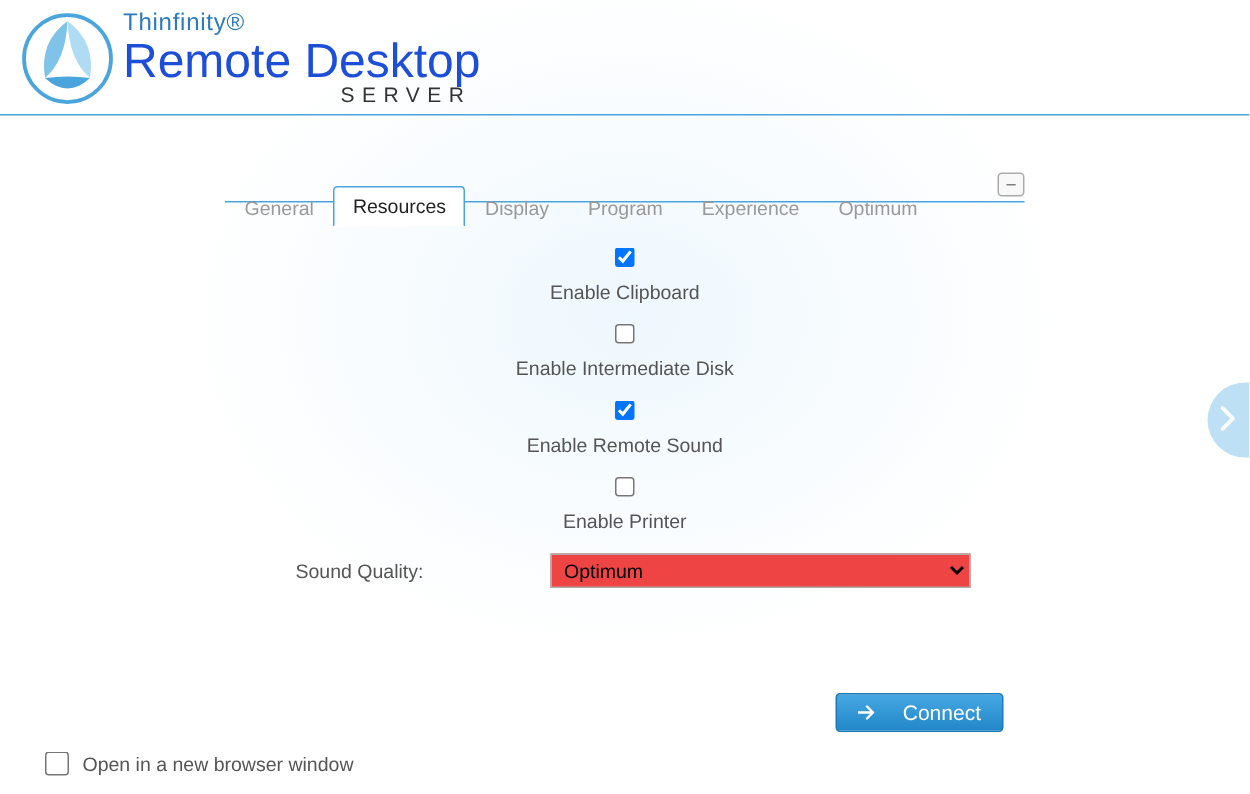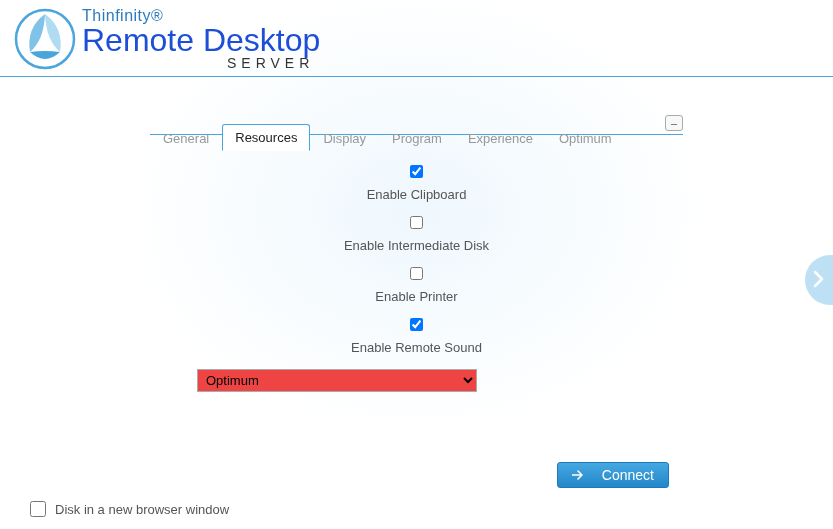--- a/index.html
+++ b/index.html
@@ -218,49 +218,50 @@
   <div class="content">
     <div class="checkbox-row">
       <input type="checkbox" checked="" style="">
       <span>Enable Clipboard</span>
     </div>
     <div class="checkbox-row">
       <input type="checkbox" style="">
       <span>Enable Intermediate Disk</span>
     </div>
     <div class="checkbox-row">
+      <input type="checkbox" checked="" style="">
+      <span>Enable Remote Sound</span>
+    </div>
+    <div class="checkbox-row">
       <input type="checkbox" style="">
       <span>Enable Printer</span>
     </div>
-    <div class="checkbox-row">
-      <input type="checkbox" checked="" style="">
-      <span>Enable Remote Sound</span>
-    </div>
     <div class="subrow">
+      <span class="sublabel">Sound Quality:</span>
       <select class="select">
         <option>Optimum</option>
       </select>
     </div>
 
     <div class="button-row">
       <button class="connect-btn">
         <span class="arrow-icon">
           <svg width="14" height="10" viewBox="0 0 14 10">
               <path d="M0 5 L10 5 M6 1 L10 5 L6 9" stroke="#fff" stroke-width="1.6" fill="none" stroke-linecap="round" stroke-linejoin="round"></path>
             </svg>
         </span>
         <span>Connect</span>
       </button>
     </div>
   </div>
 </div>
 
 <div class="footer">
   <input type="checkbox" style="">
-  <span>Disk in a new browser window</span>
+  <span>Open in a new browser window</span>
 </div>
 
 <div class="side-arrow">
   <span>
     <svg width="12" height="18" viewBox="0 0 12 18">
         <path d="M2 2 L9 9 L2 16" stroke="#fff" stroke-width="2.5" fill="none" stroke-linecap="round" stroke-linejoin="round"></path>
       </svg>
   </span>
 </div>
 

